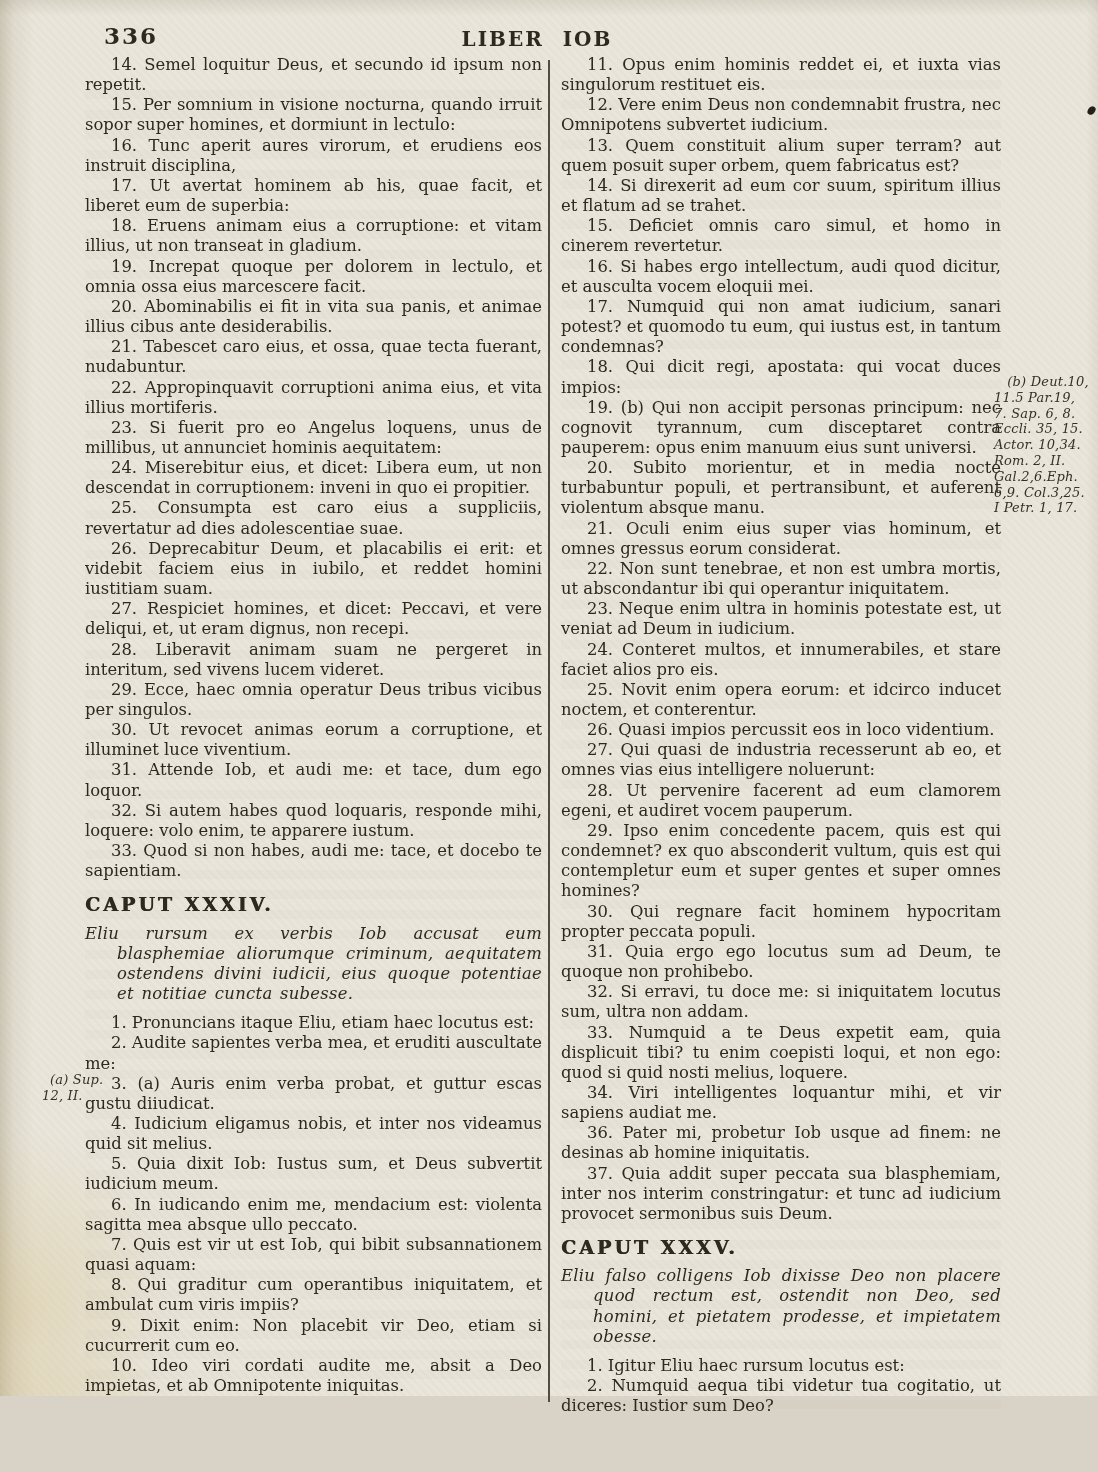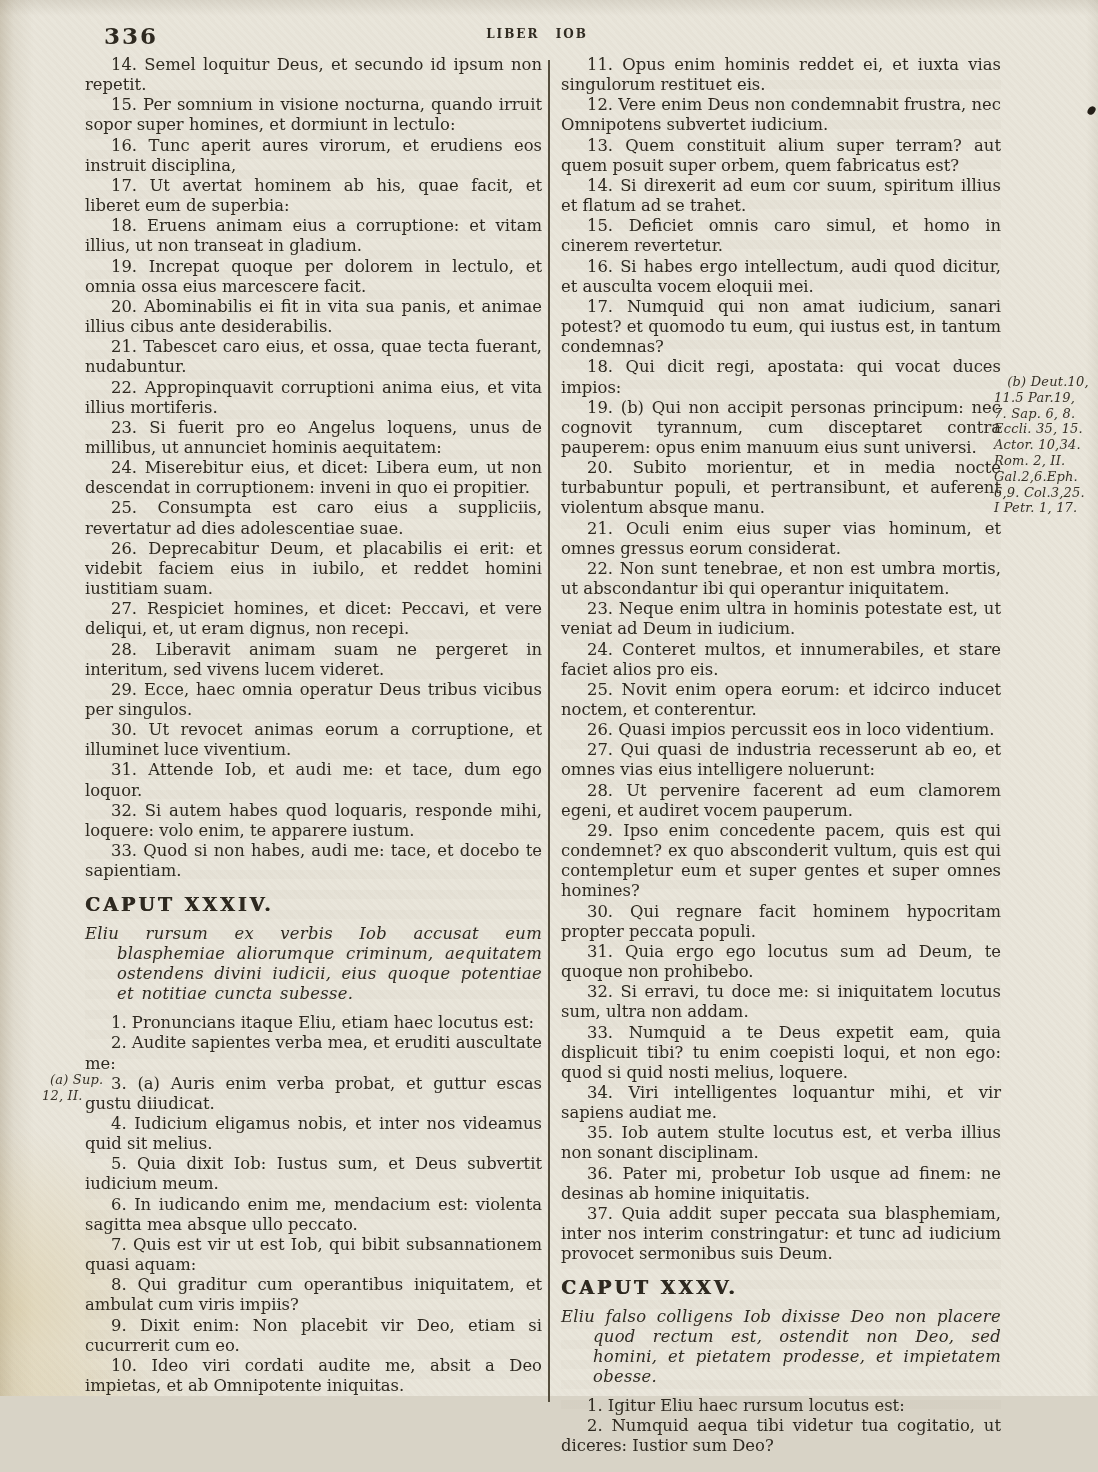--- a/index.html
+++ b/index.html
@@ -24,21 +24,21 @@
     position:absolute;opacity:0.55;pointer-events:none;
     background:repeating-linear-gradient(180deg,
       rgba(125,112,90,0.055) 0 9px, rgba(125,112,90,0) 9px 20px);
   }
   .pagenum{
     position:absolute;left:104px;top:22px;
     font-size:23px;font-weight:bold;letter-spacing:2px;
   }
   .runtitle{
     position:absolute;left:437px;top:27px;width:200px;text-align:center;
-    font-size:12px;font-weight:bold;letter-spacing:2px;word-spacing:10px;
+    font-size:20px;font-weight:bold;letter-spacing:2px;word-spacing:10px;
   }
   .divider{
     position:absolute;left:548px;top:60px;width:1.6px;height:1342px;
     background:#544d3d;
   }
   .col{
     position:absolute;top:55px;
     font-size:16.4px;line-height:20.15px;
     text-align:justify;
   }
@@ -134,21 +134,20 @@
       <p class="verse"><span class="vnum">25.</span> <span class="vtext">Novit enim opera eorum: et idcirco inducet noctem, et conterentur.</span></p>
       <p class="verse"><span class="vnum">26.</span> <span class="vtext">Quasi impios percussit eos in loco videntium.</span></p>
       <p class="verse"><span class="vnum">27.</span> <span class="vtext">Qui quasi de industria recesserunt ab eo, et omnes vias eius intelligere noluerunt:</span></p>
       <p class="verse"><span class="vnum">28.</span> <span class="vtext">Ut pervenire facerent ad eum clamorem egeni, et audiret vocem pauperum.</span></p>
       <p class="verse"><span class="vnum">29.</span> <span class="vtext">Ipso enim concedente pacem, quis est qui condemnet? ex quo absconderit vultum, quis est qui contempletur eum et super gentes et super omnes homines?</span></p>
       <p class="verse"><span class="vnum">30.</span> <span class="vtext">Qui regnare facit hominem hypocritam propter peccata populi.</span></p>
       <p class="verse"><span class="vnum">31.</span> <span class="vtext">Quia ergo ego locutus sum ad Deum, te quoque non prohibebo.</span></p>
       <p class="verse"><span class="vnum">32.</span> <span class="vtext">Si erravi, tu doce me: si iniquitatem locutus sum, ultra non addam.</span></p>
       <p class="verse"><span class="vnum">33.</span> <span class="vtext">Numquid a te Deus expetit eam, quia displicuit tibi? tu enim coepisti loqui, et non ego: quod si quid nosti melius, loquere.</span></p>
       <p class="verse"><span class="vnum">34.</span> <span class="vtext">Viri intelligentes loquantur mihi, et vir sapiens audiat me.</span></p>
-      <p class="verse"><span class="vnum">35.</span> <span class="vtext">Iob autem stulte locutus est, et verba illius non sonant disciplinam.</span></p>
       <p class="verse"><span class="vnum">36.</span> <span class="vtext">Pater mi, probetur Iob usque ad finem: ne desinas ab homine iniquitatis.</span></p>
       <p class="verse"><span class="vnum">37.</span> <span class="vtext">Quia addit super peccata sua blasphemiam, inter nos interim constringatur: et tunc ad iudicium provocet sermonibus suis Deum.</span></p>
       <h3 class="caput">CAPUT XXXV.</h3>
       <p class="summary">Eliu falso colligens Iob dixisse Deo non placere quod rectum est, ostendit non Deo, sed homini, et pietatem prodesse, et impietatem obesse.</p>
       <p class="verse"><span class="vnum">1.</span> <span class="vtext">Igitur Eliu haec rursum locutus est:</span></p>
       <p class="verse"><span class="vnum">2.</span> <span class="vtext">Numquid aequa tibi videtur tua cogitatio, ut diceres: Iustior sum Deo?</span></p>
     </div>
 
   <div class="note note-left" id="note-left">
       <div class="note-line">(a) Sup.</div>

